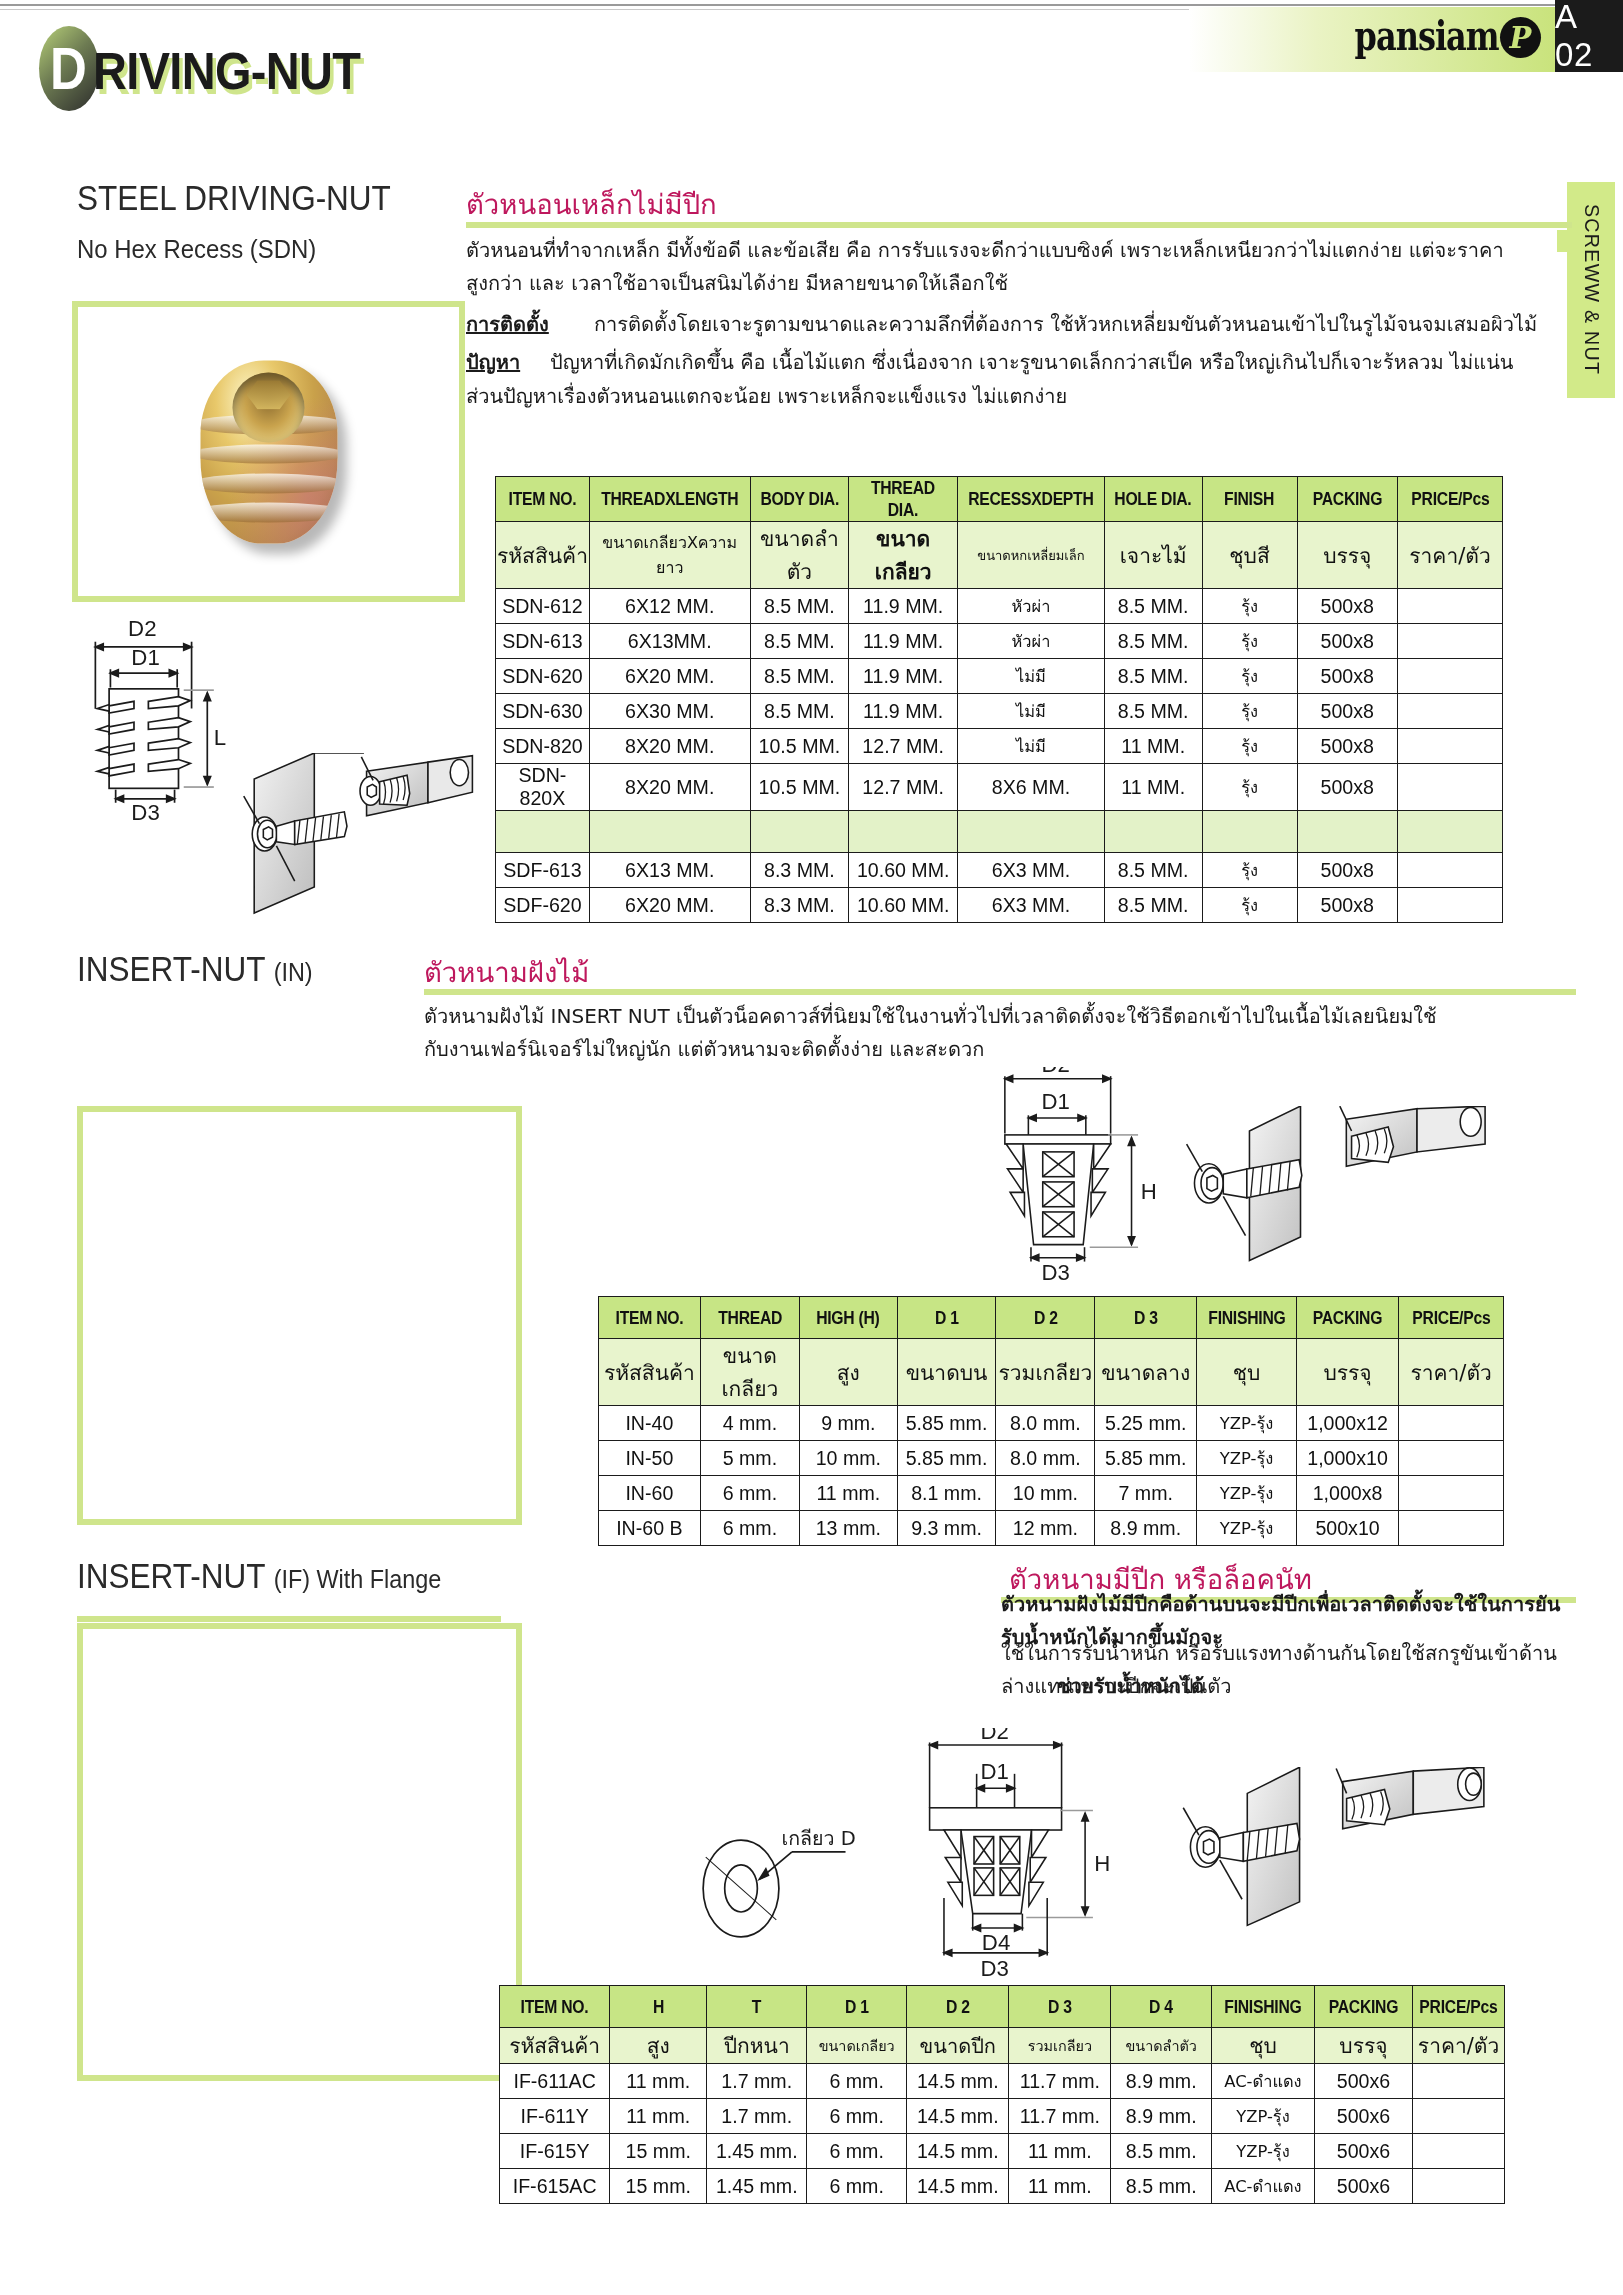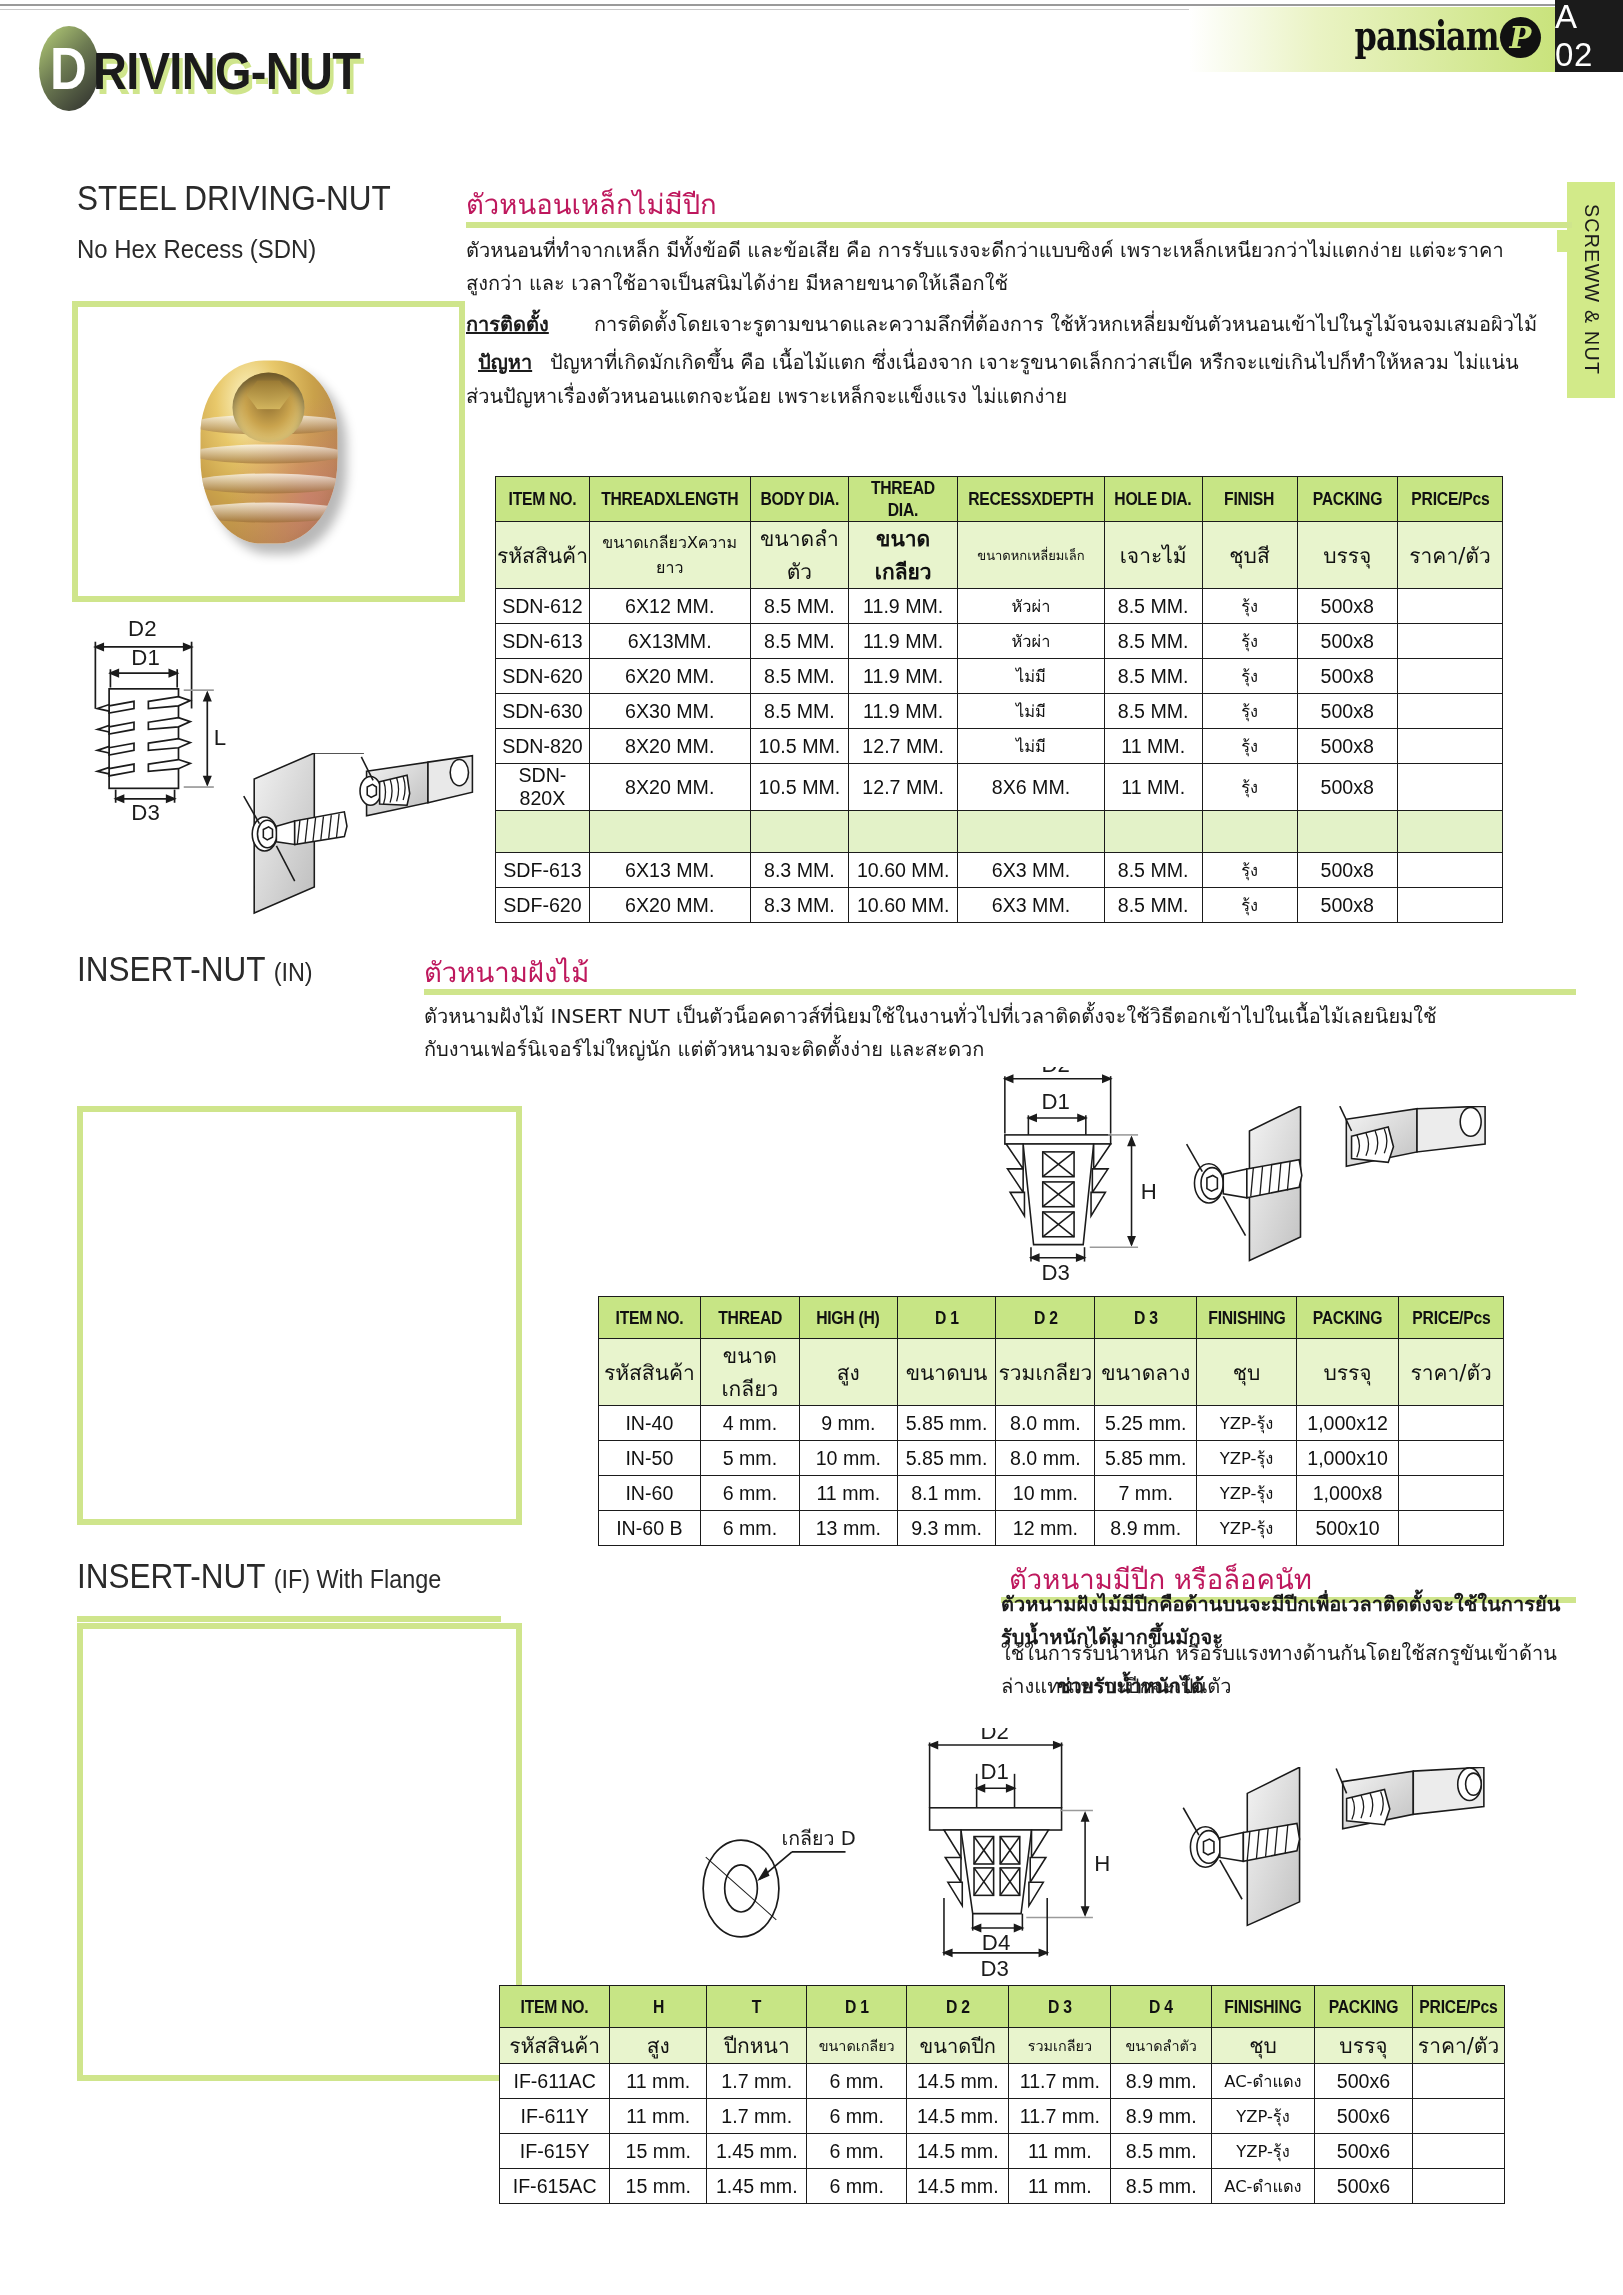--- a/index.html
+++ b/index.html
@@ -201,22 +201,22 @@
 
   <div class="h-en" style="left:77px; top:178px;">STEEL DRIVING-NUT</div>
   <div class="h-sub" style="left:77px; top:234px;">No Hex Recess (SDN)</div>
   <div class="h-th" style="left:466px; top:182px;">ตัวหนอนเหล็กไม่มีปีก</div>
   <div class="rule-green" style="left:466px; top:222px; width:1106px;"></div>
 
   <div class="para" style="left:466px; top:267px; width:1112px;">สูงกว่า และ เวลาใช้อาจเป็นสนิมได้ง่าย มีหลายขนาดให้เลือกใช้</div>
   <div class="para" style="left:466px; top:234px; width:1112px;">ตัวหนอนที่ทำจากเหล็ก มีทั้งข้อดี และข้อเสีย คือ การรับแรงจะดีกว่าแบบซิงค์ เพราะเหล็กเหนียวกว่าไม่แตกง่าย แต่จะราคา</div>
   <div class="para" style="left:466px; top:308px; width:124px; font-weight:700; text-decoration:underline;">การติดตั้ง</div>
   <div class="para" style="left:594px; top:308px; width:982px;">การติดตั้งโดยเจาะรูตามขนาดและความลึกที่ต้องการ  ใช้หัวหกเหลี่ยมขันตัวหนอนเข้าไปในรูไม้จนจมเสมอผิวไม้</div>
-  <div class="para" style="left:466px; top:346px; width:79px; font-weight:700; text-decoration:underline;padding-left:12px;">ปัญหา</div>
-  <div class="para" style="left:550px; top:346px; width:1027px;">ปัญหาที่เกิดมักเกิดขึ้น คือ เนื้อไม้แตก ซึ่งเนื่องจาก เจาะรูขนาดเล็กกว่าสเป็ค หรืกจะแข่เกินไปก็ทำให้หลวม ไม่แน่น</div>
+  <div class="para" style="left:466px; top:346px; width:79px; font-weight:700; text-decoration:underline;">ปัญหา</div>
+  <div class="para" style="left:550px; top:346px; width:1027px;">ปัญหาที่เกิดมักเกิดขึ้น คือ เนื้อไม้แตก ซึ่งเนื่องจาก เจาะรูขนาดเล็กกว่าสเป็ค หรือใหญ่เกินไปก็เจาะร้หลวม ไม่แน่น</div>
   <div class="para" style="left:466px; top:380px; width:1112px;">ส่วนปัญหาเรื่องตัวหนอนแตกจะน้อย เพราะเหล็กจะแข็งแรง ไม่แตกง่าย</div>
 
   <div class="photo-frame" style="left:72px; top:301px; width:393px; height:301px;">
     <div class="photo-inner">
       <div class="nut-photo">
         <div class="tint"></div>
         <div class="ring" style="top:30%"></div>
         <div class="ring" style="top:46%"></div>
         <div class="ring" style="top:62%"></div>
         <div class="ring" style="top:78%"></div>

